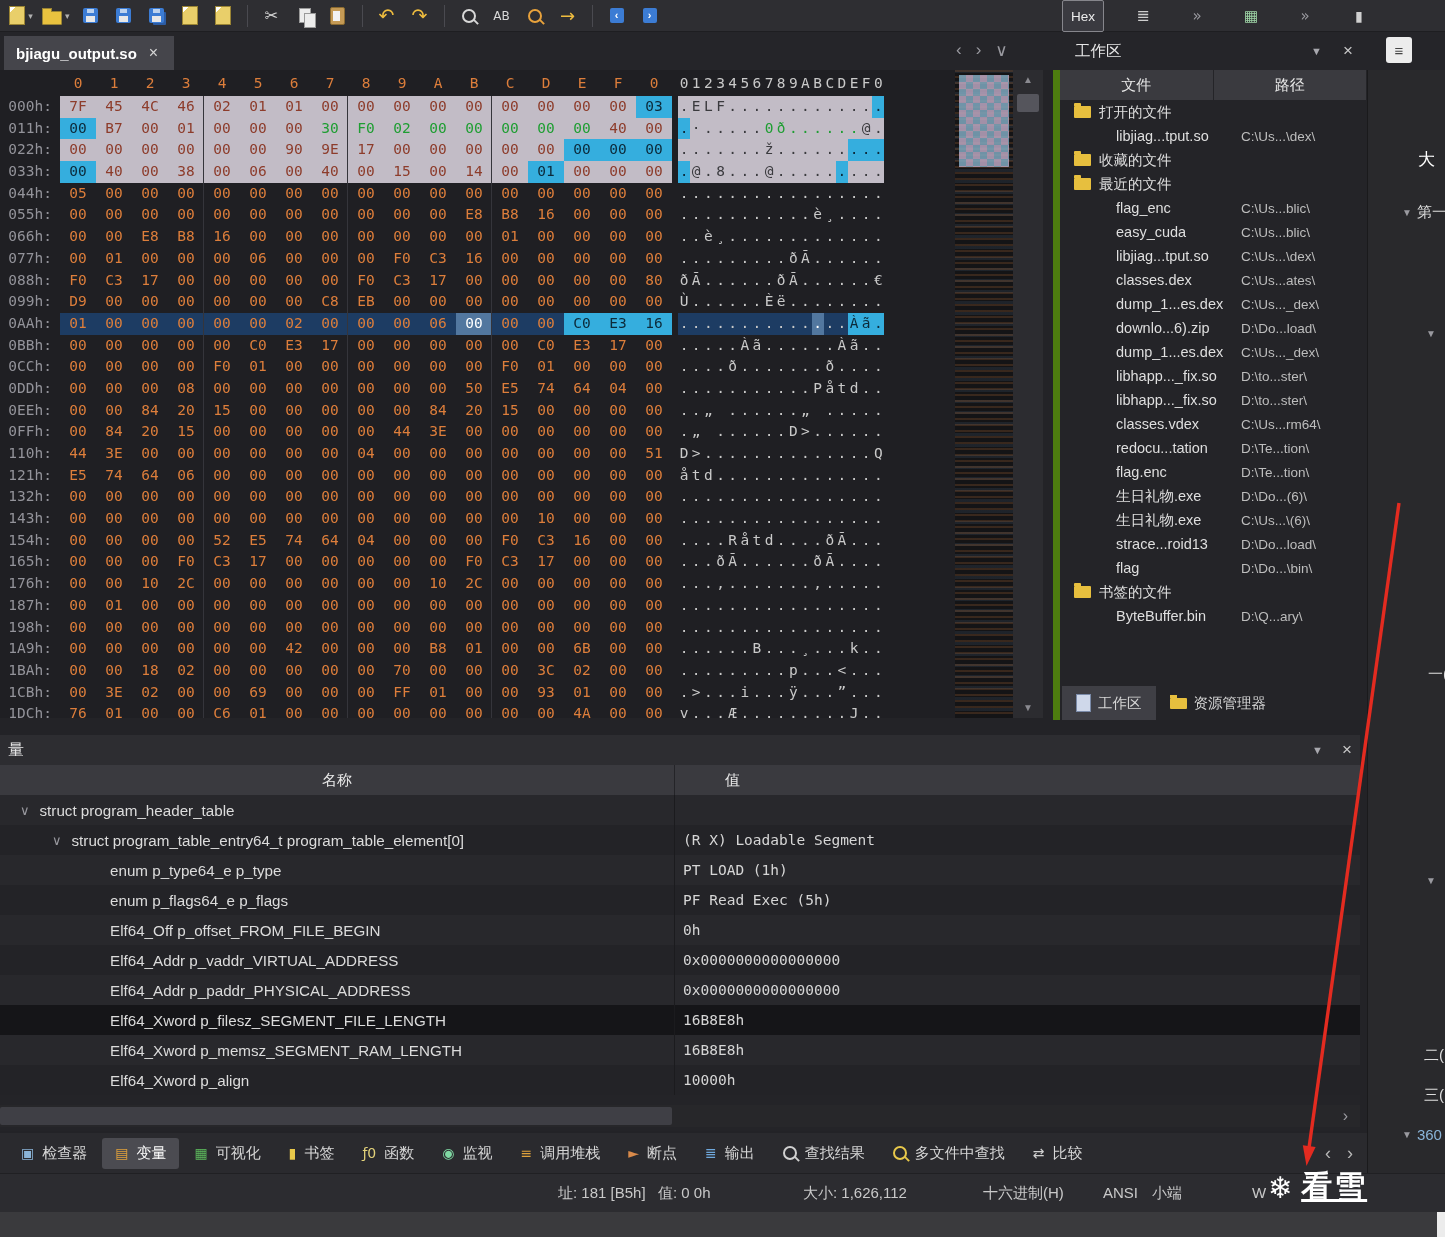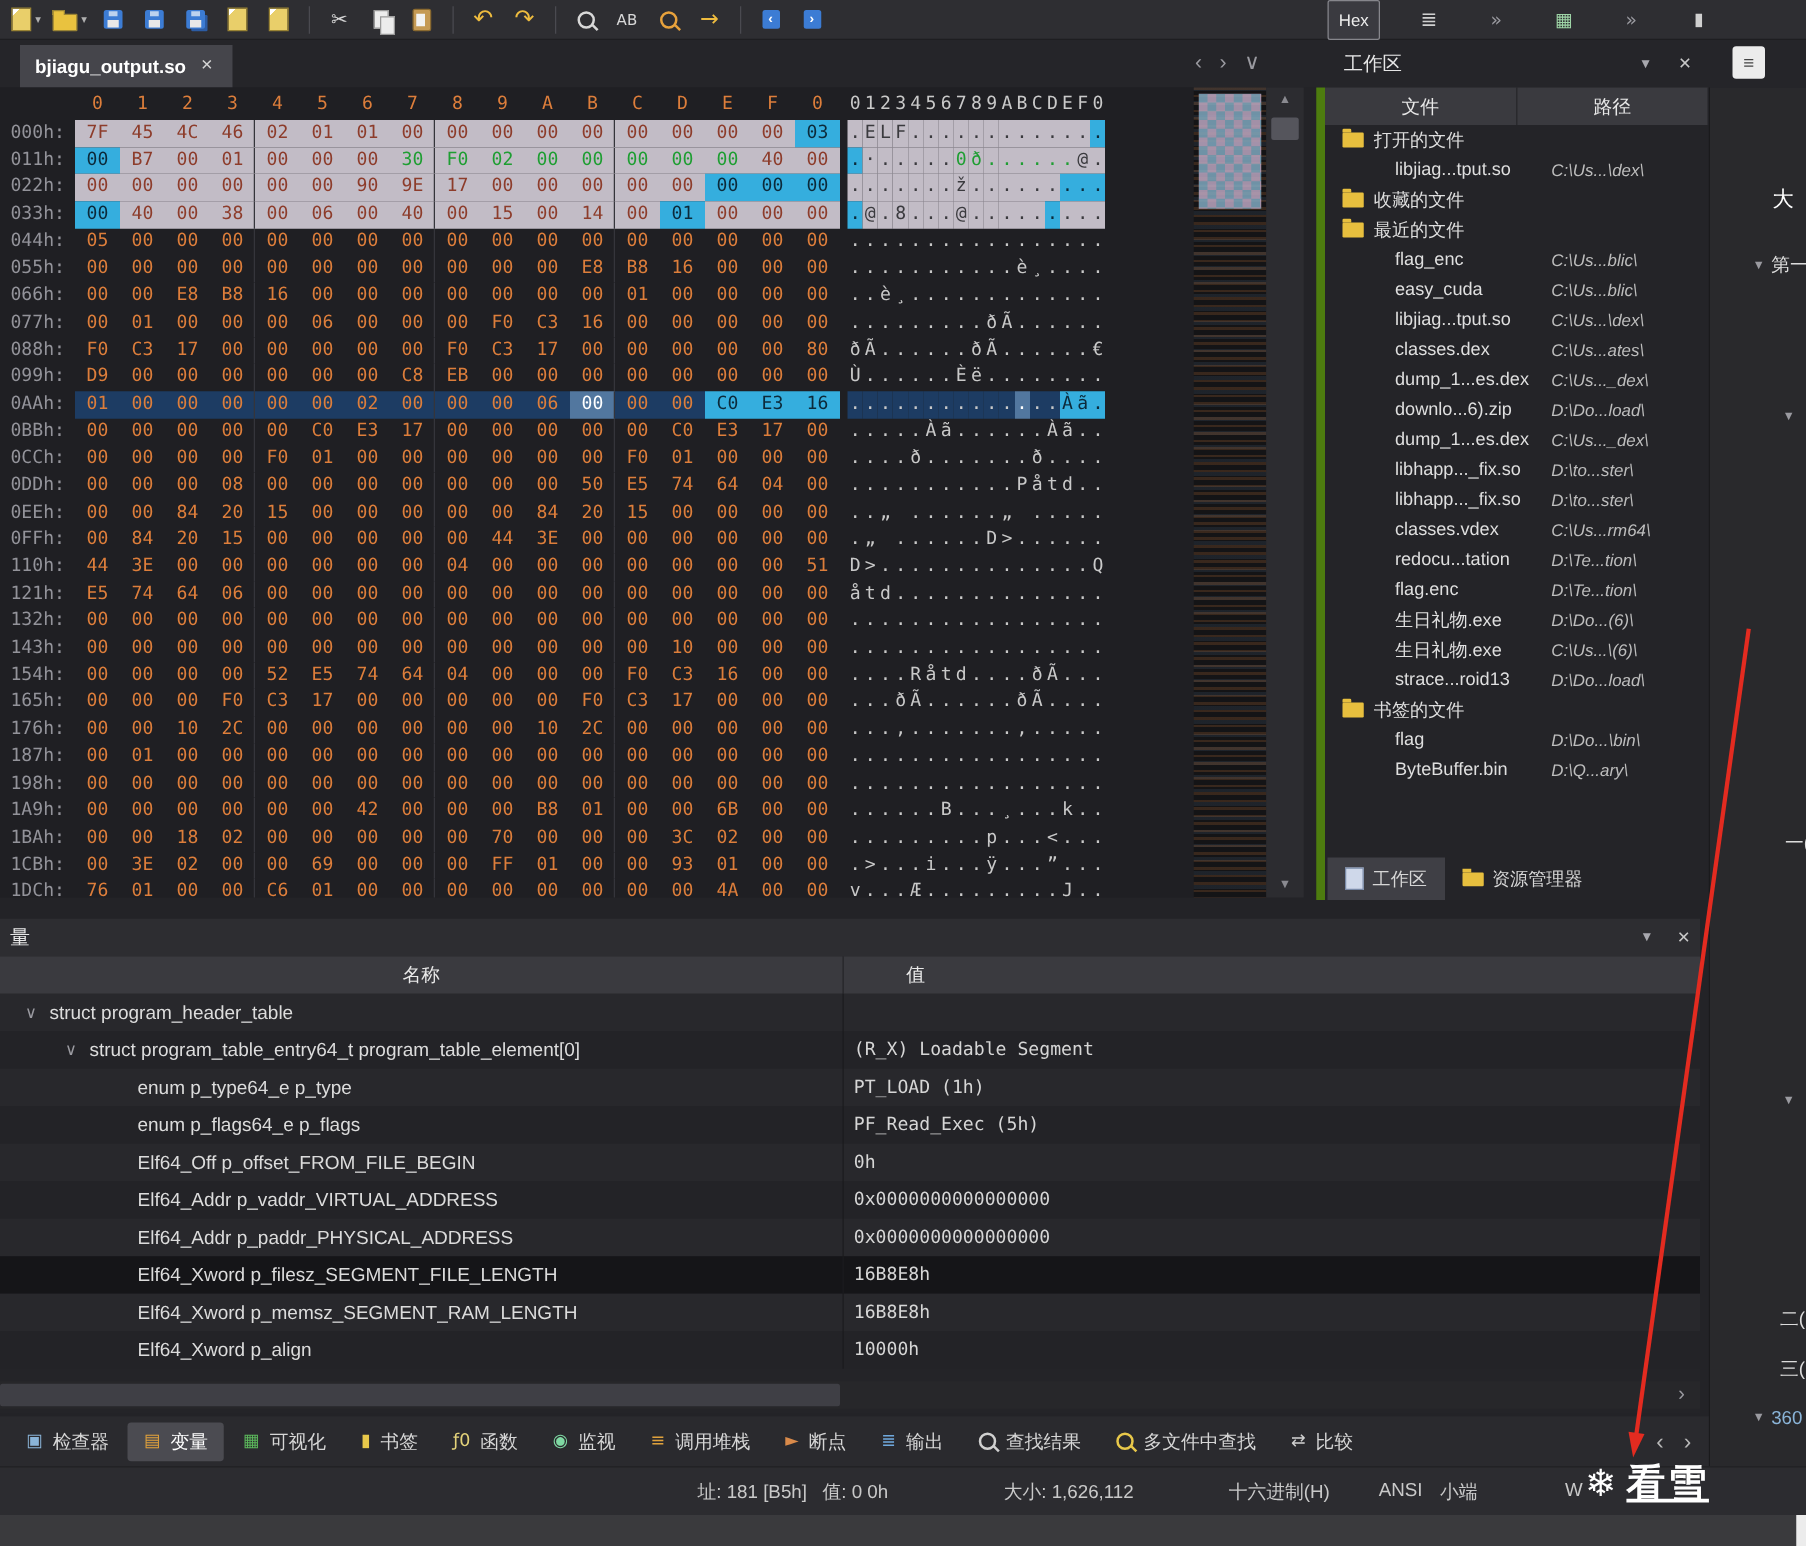--- a/index.html
+++ b/index.html
@@ -27,21 +27,21 @@
   .k-copy{position:relative;width:10px;height:13px;background:#ececec;border:1px solid #999;}
   .k-copy::after{content:"";position:absolute;left:4px;top:4px;width:10px;height:13px;background:#ececec;border:1px solid #999;}
   .k-paste{position:relative;width:13px;height:16px;background:#c59a55;border:1px solid #8a6a30;border-radius:2px;}
   .k-paste::after{content:"";position:absolute;left:2px;top:3px;width:7px;height:10px;background:#f2f2f2;}
   .k-booknext{width:14px;height:15px;background:#3c7cd4;border-radius:2px;color:#fff;font-size:11px;line-height:15px;text-align:center;font-weight:bold;}
   .mag{position:relative;width:10px;height:10px;border:2px solid currentColor;border-radius:50%;display:inline-block;}
   .mag::after{content:"";position:absolute;width:6px;height:2px;background:currentColor;transform:rotate(45deg);right:-5px;bottom:-2px;}
 
   
   .tabbar{position:absolute;left:0;top:32px;width:1445px;height:38px;background:#252529;}
-  .tab{position:absolute;left:16px;top:4px;height:34px;min-width:170px;background:#45454b;color:#fff;
+  .tab{position:absolute;left:4px;top:4px;height:34px;min-width:170px;background:#45454b;color:#fff;
        display:flex;align-items:center;padding:0 12px;box-sizing:border-box;font-size:15px;font-weight:600;}
   .tab-close{margin-left:12px;color:#d6d6d6;font-weight:400;font-size:16px;}
   .tabnav{position:absolute;left:956px;top:8px;display:flex;gap:14px;color:#9a9aa0;font-size:17px;}
   .tabnav span{cursor:default;}
   .ws-head{position:absolute;left:1053px;top:0;width:314px;height:38px;display:flex;align-items:center;
            font-size:15.5px;color:#e6e6e6;padding-left:22px;box-sizing:border-box;}
   .ws-caret{position:absolute;left:258px;color:#a8a8ae;font-size:11px;}
   .ws-close{position:absolute;left:290px;color:#c8c8c8;font-size:17px;}
   .rs-icon{position:absolute;left:1386px;top:5px;width:26px;height:26px;background:#ececec;border-radius:3px;
            color:#444;display:flex;align-items:center;justify-content:center;font-size:15px;}
@@ -75,21 +75,21 @@
   .sb-thumb{position:absolute;left:4px;top:24px;width:22px;height:18px;background:#55555c;border-radius:2px;}
 
   
   .ws{position:absolute;left:1053px;top:70px;width:314px;height:650px;background:#242428;border-left:7px solid #4d7c0f;box-sizing:border-box;}
   .ws-cols{display:flex;height:30px;}
   .ws-col{flex:1;background:#3a3a3f;color:#e8e8e8;display:flex;align-items:center;justify-content:center;
           font-size:15px;border-right:1px solid #242428;box-sizing:border-box;}
   .wrow{display:flex;align-items:center;height:24px;padding:0 8px 0 14px;font-size:14.5px;color:#dfdfdf;box-sizing:border-box;}
   .wfile{padding-left:56px;}
   .wname{flex:1;white-space:nowrap;overflow:hidden;}
-  .wpath{width:118px;flex:none;color:#bdbdbd;font-size:13.5px;white-space:nowrap;overflow:hidden;font-style:italic;}
+  .wpath{width:118px;flex:none;color:#bdbdbd;font-size:13.5px;white-space:nowrap;overflow:hidden;}
   .fold-ic{width:17px;height:12px;background:#e7bf3e;border-radius:1px;position:relative;margin-right:8px;flex:none;}
   .fold-ic::before{content:"";position:absolute;top:-3px;left:0;width:7px;height:3px;background:#e7bf3e;border-radius:1px 1px 0 0;}
   .ws-tabs{position:absolute;left:0;bottom:0;height:34px;display:flex;align-items:stretch;padding-left:2px;}
   .wstab{display:flex;align-items:center;gap:7px;padding:0 14px;font-size:14.5px;color:#d6d6d6;}
   .wstab.act{background:#3f3f45;}
   .ki2{display:inline-block;}
   .k-wsdoc{width:13px;height:16px;background:#cfd8ea;border:1px solid #7a8aa8;}
   .k-wsfolder{width:17px;height:11px;background:#e7bf3e;border-radius:1px;position:relative;}
   .k-wsfolder::before{content:"";position:absolute;top:-3px;left:0;width:7px;height:3px;background:#e7bf3e;}
 
@@ -411,27 +411,27 @@
           <span class="wpath">D:\Do...(6)\</span>
         </div>
         <div class="wrow wfile">
           <span class="wname">生日礼物.exe</span>
           <span class="wpath">C:\Us...\(6)\</span>
         </div>
         <div class="wrow wfile">
           <span class="wname">strace...roid13</span>
           <span class="wpath">D:\Do...load\</span>
         </div>
+        <div class="wrow wfile">
+          <span class="wname">flag</span>
+          <span class="wpath">D:\Do...\bin\</span>
+        </div>
         <div class="wrow wfolder">
           <span class="fold-ic"></span>
           <span class="wname">书签的文件</span>
-        </div>
-        <div class="wrow wfile">
-          <span class="wname">flag</span>
-          <span class="wpath">D:\Do...\bin\</span>
         </div>
         <div class="wrow wfile">
           <span class="wname">ByteBuffer.bin</span>
           <span class="wpath">D:\Q...ary\</span>
         </div>
       </div>
     <div class="ws-tabs" id="wstabs">
         <div class="wstab act">
           <span class="ki2 k-wsdoc"></span>
           <span>工作区</span>

